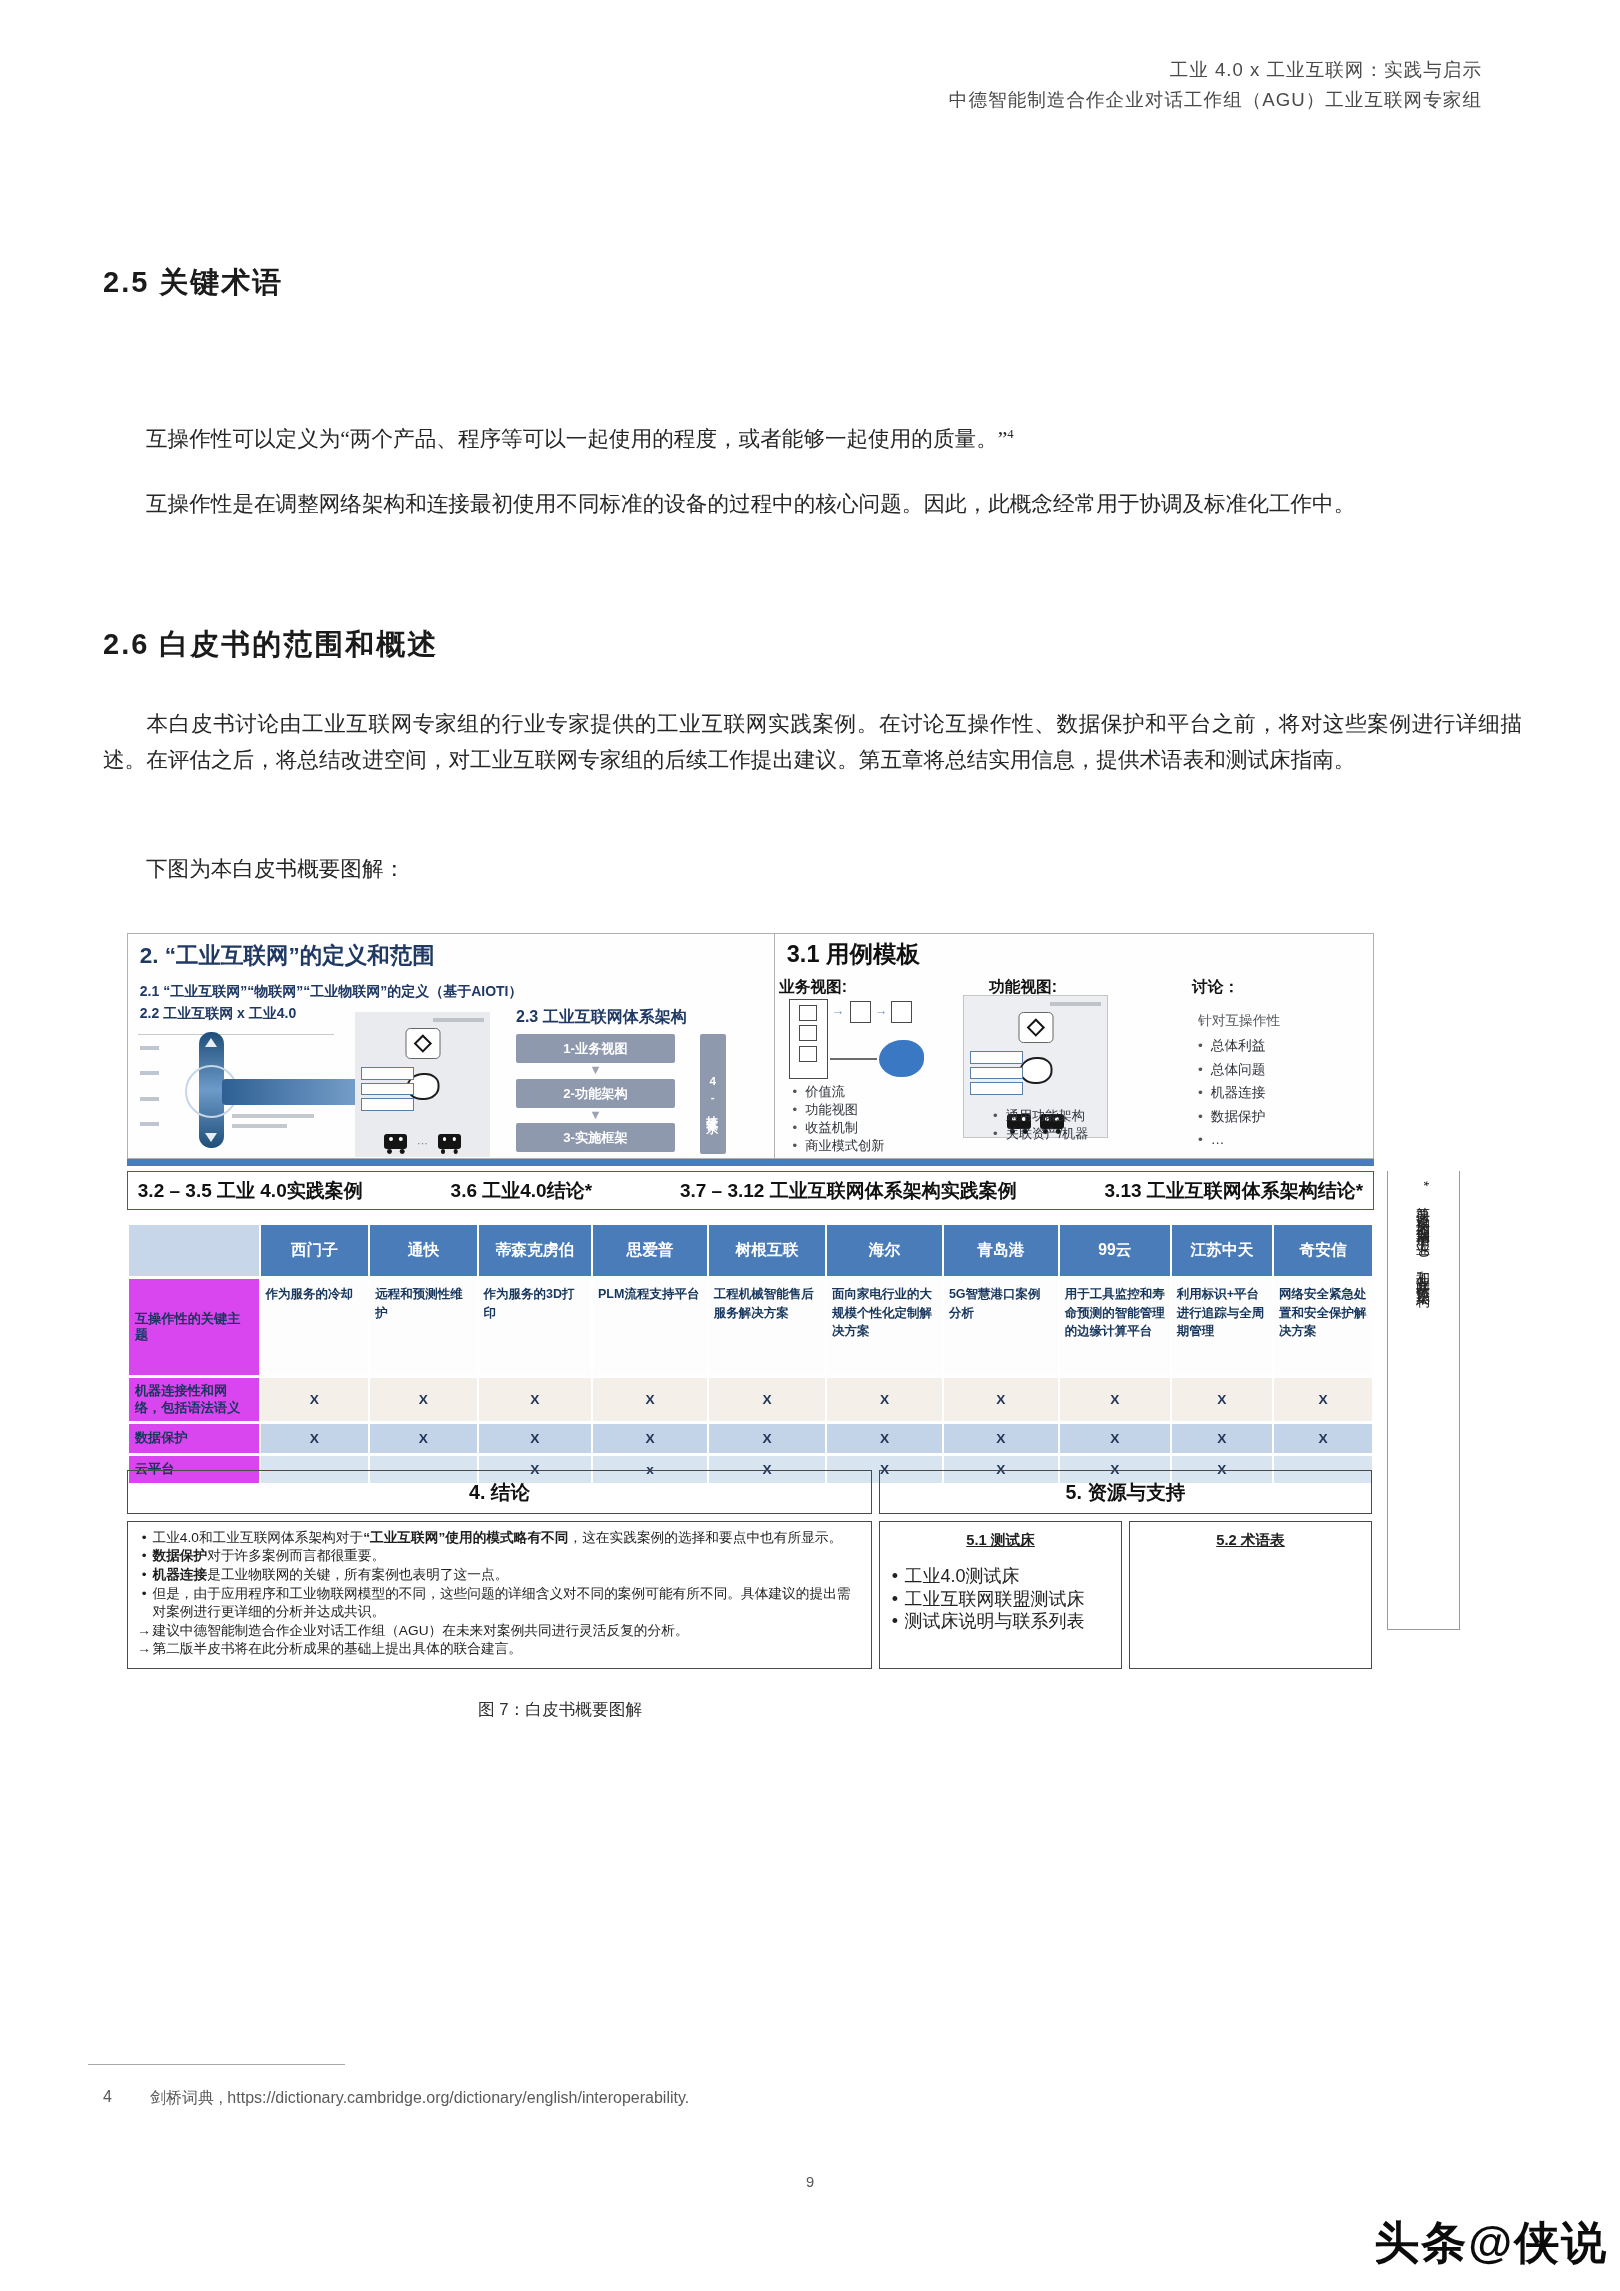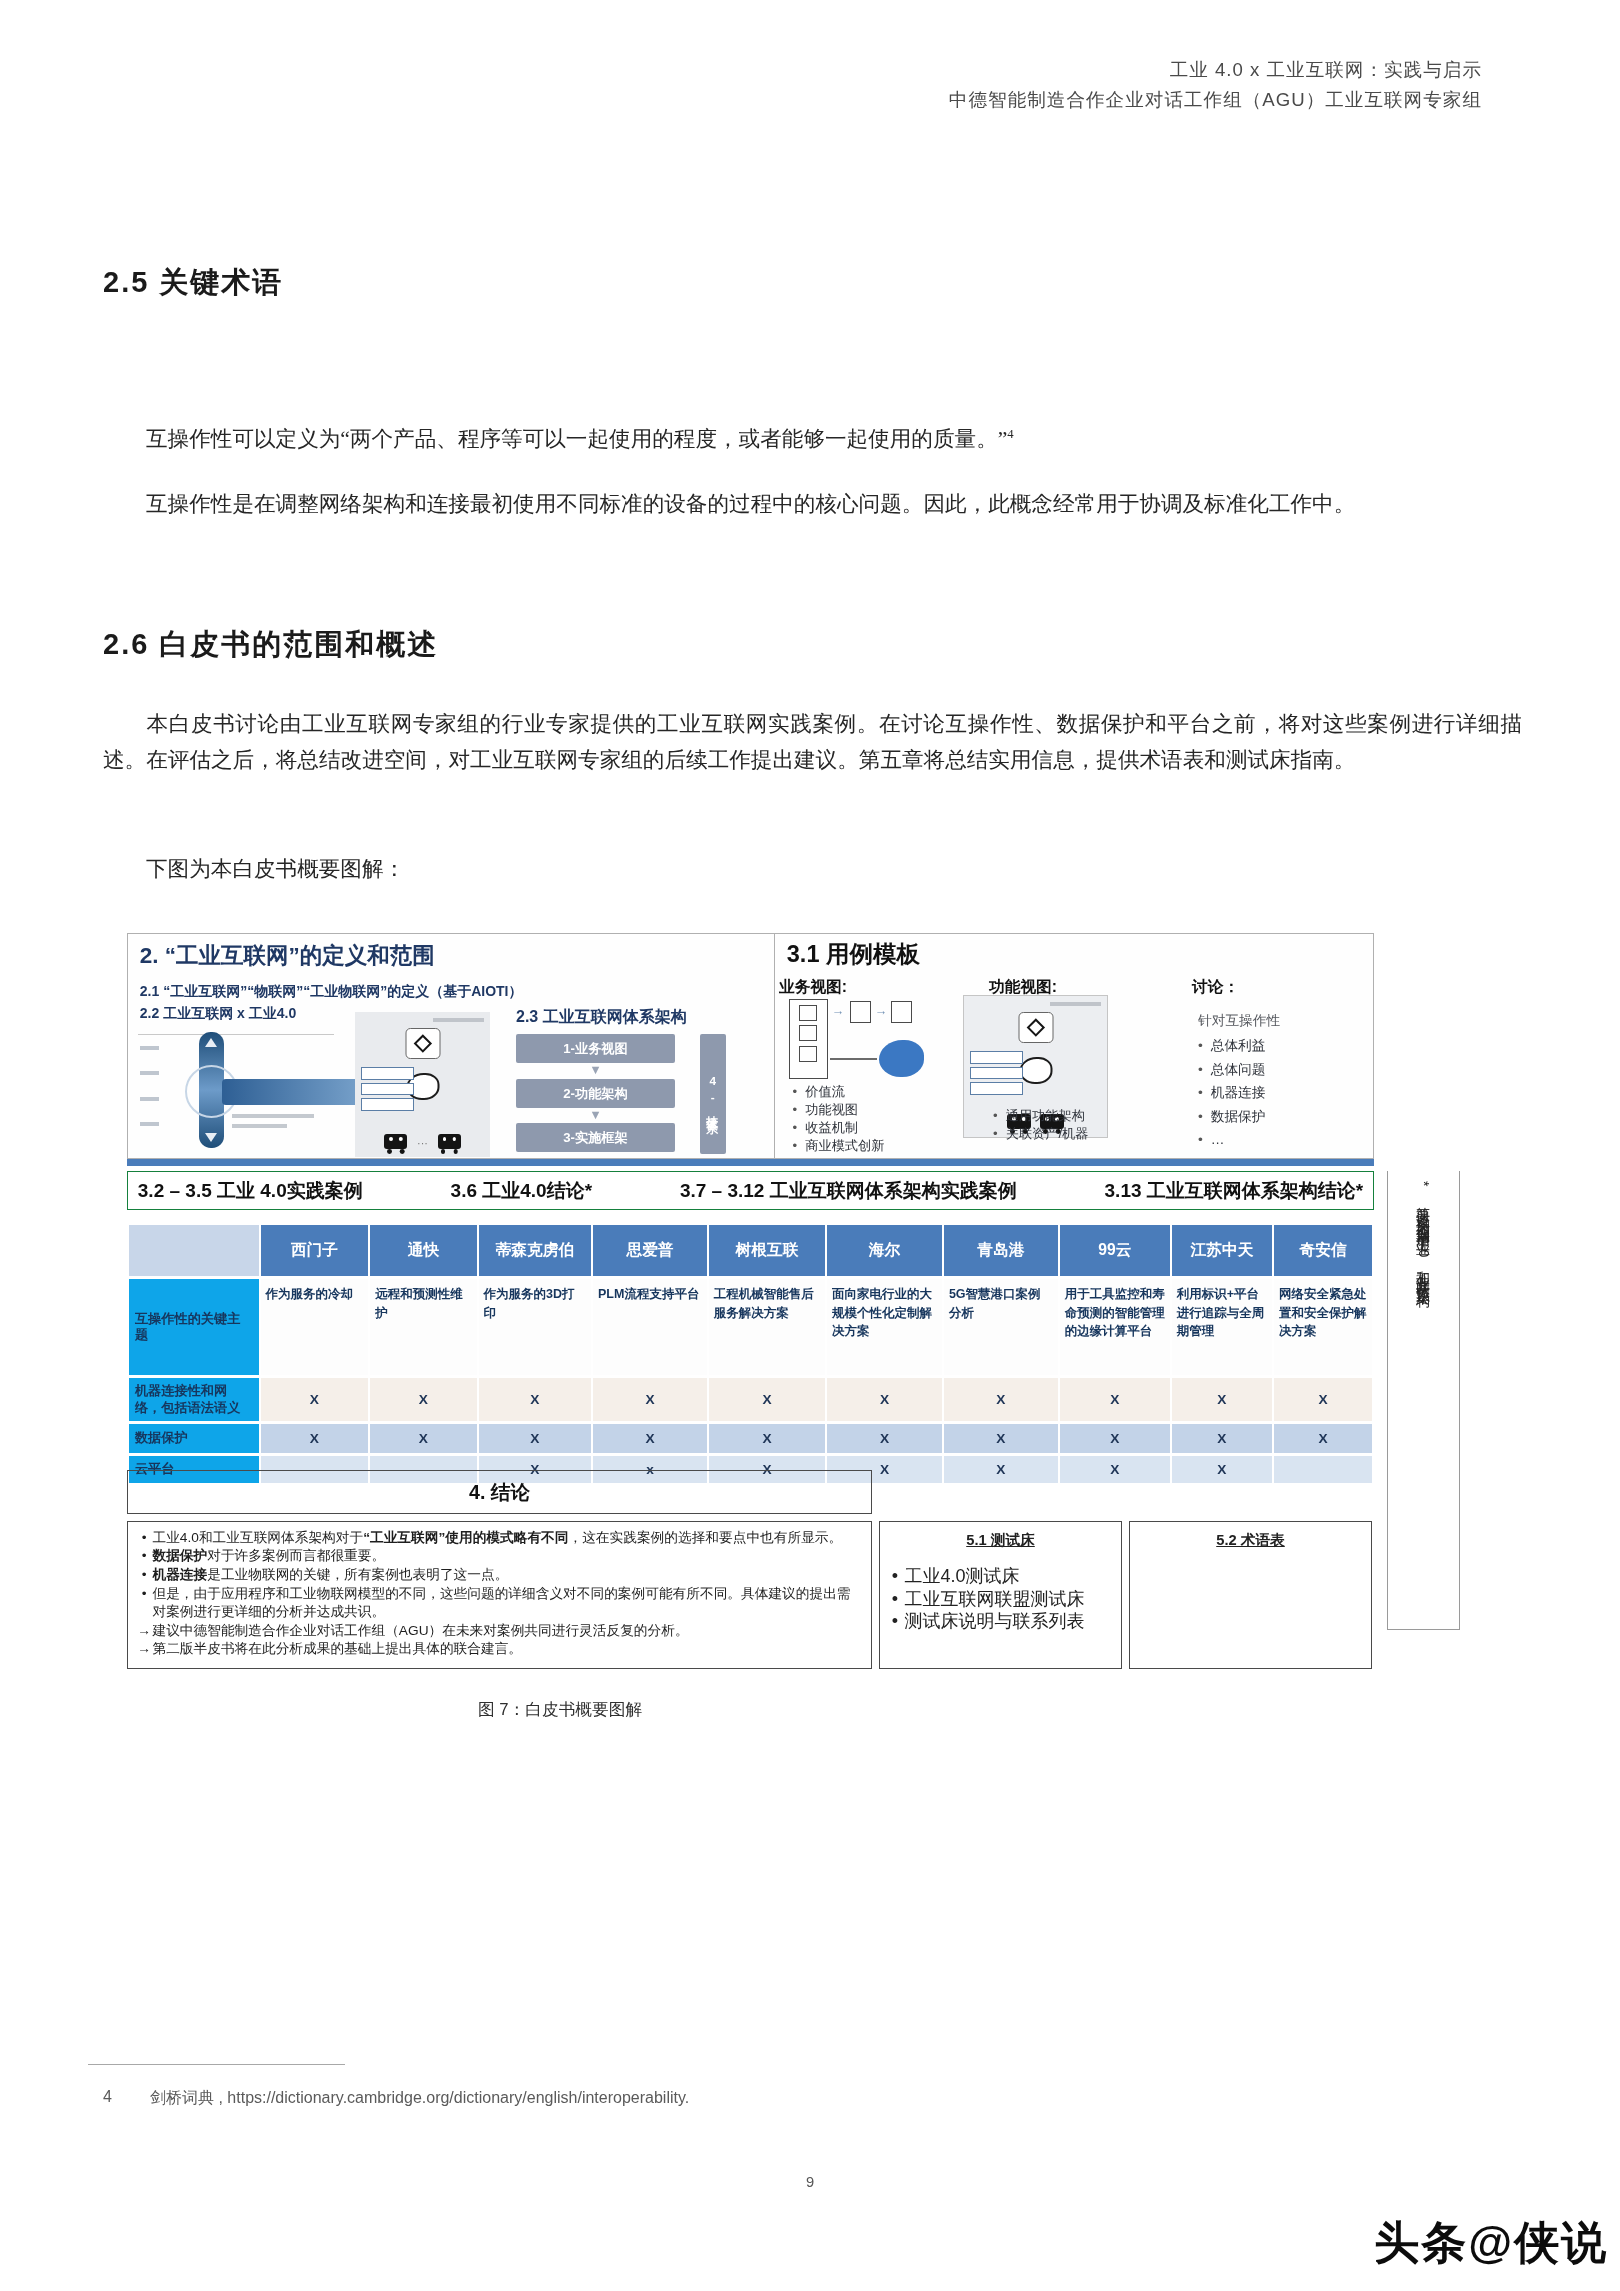--- a/index.html
+++ b/index.html
@@ -104,21 +104,21 @@
           display:flex; align-items:center; justify-content:space-between; padding:0 9.8px;
           font-size:19px; font-weight:bold; color:#111; white-space:nowrap; }
 
   
   .ptable { position:absolute; left:2px; top:289px; width:1247px; border-collapse:separate; border-spacing:2px 3.9px;
             table-layout:fixed; }
   .ptable td { overflow:hidden; }
   .td-corner { background:#c8d6e9; }
   .td-comp { background:#4a7cba; color:#fff; font-weight:bold; font-size:15.7px; text-align:center;
              vertical-align:middle; height:51px; line-height:1.15; padding:2px; }
-  .td-lbl { background:#0ea5e9; color:#17365d; font-weight:bold; font-size:13.2px; text-align:left;
+  .td-lbl { background:#d946ef; color:#17365d; font-weight:bold; font-size:13.2px; text-align:left;
             vertical-align:middle; padding:3.9px 5.9px; line-height:1.25; }
   .td-case { background:#fdfdfd; color:#17365d; font-weight:bold; font-size:12.5px; vertical-align:top;
              padding:5.9px 4.9px; line-height:1.5; height:96px; }
   .row-machine td.td-x { background:#f5efe9; height:43px; }
   .row-data td.td-x { background:#c3d3e8; height:29px; }
   .row-cloud td.td-x { background:#d9e4f1; height:27.4px; }
   .td-x { color:#1f3557; font-weight:bold; font-size:13.7px; text-align:center; vertical-align:middle; }
 
   
   .side-note { position:absolute; left:1262px; top:238px; width:73px; height:459px;
@@ -397,20 +397,21 @@
       <div class="c-line">
         <span class="c-m">→</span>
         <span>建议中德智能制造合作企业对话工作组（AGU）在未来对案例共同进行灵活反复的分析。</span>
       </div>
       <div class="c-line">
         <span class="c-m">→</span>
         <span>第二版半皮书将在此分析成果的基础上提出具体的联合建言。</span>
       </div>
     </div>
 
+    <div class="res-hdr">5. 资源与支持</div>
     <div class="res-sub res-sub1">
       <div class="res-title">5.1 测试床</div>
       <ul class="res-list">
         <li>工业4.0测试床</li>
         <li>工业互联网联盟测试床</li>
         <li>测试床说明与联系列表</li>
       </ul>
     </div>
     <div class="res-sub res-sub2">
       <div class="res-title">5.2 术语表</div>

